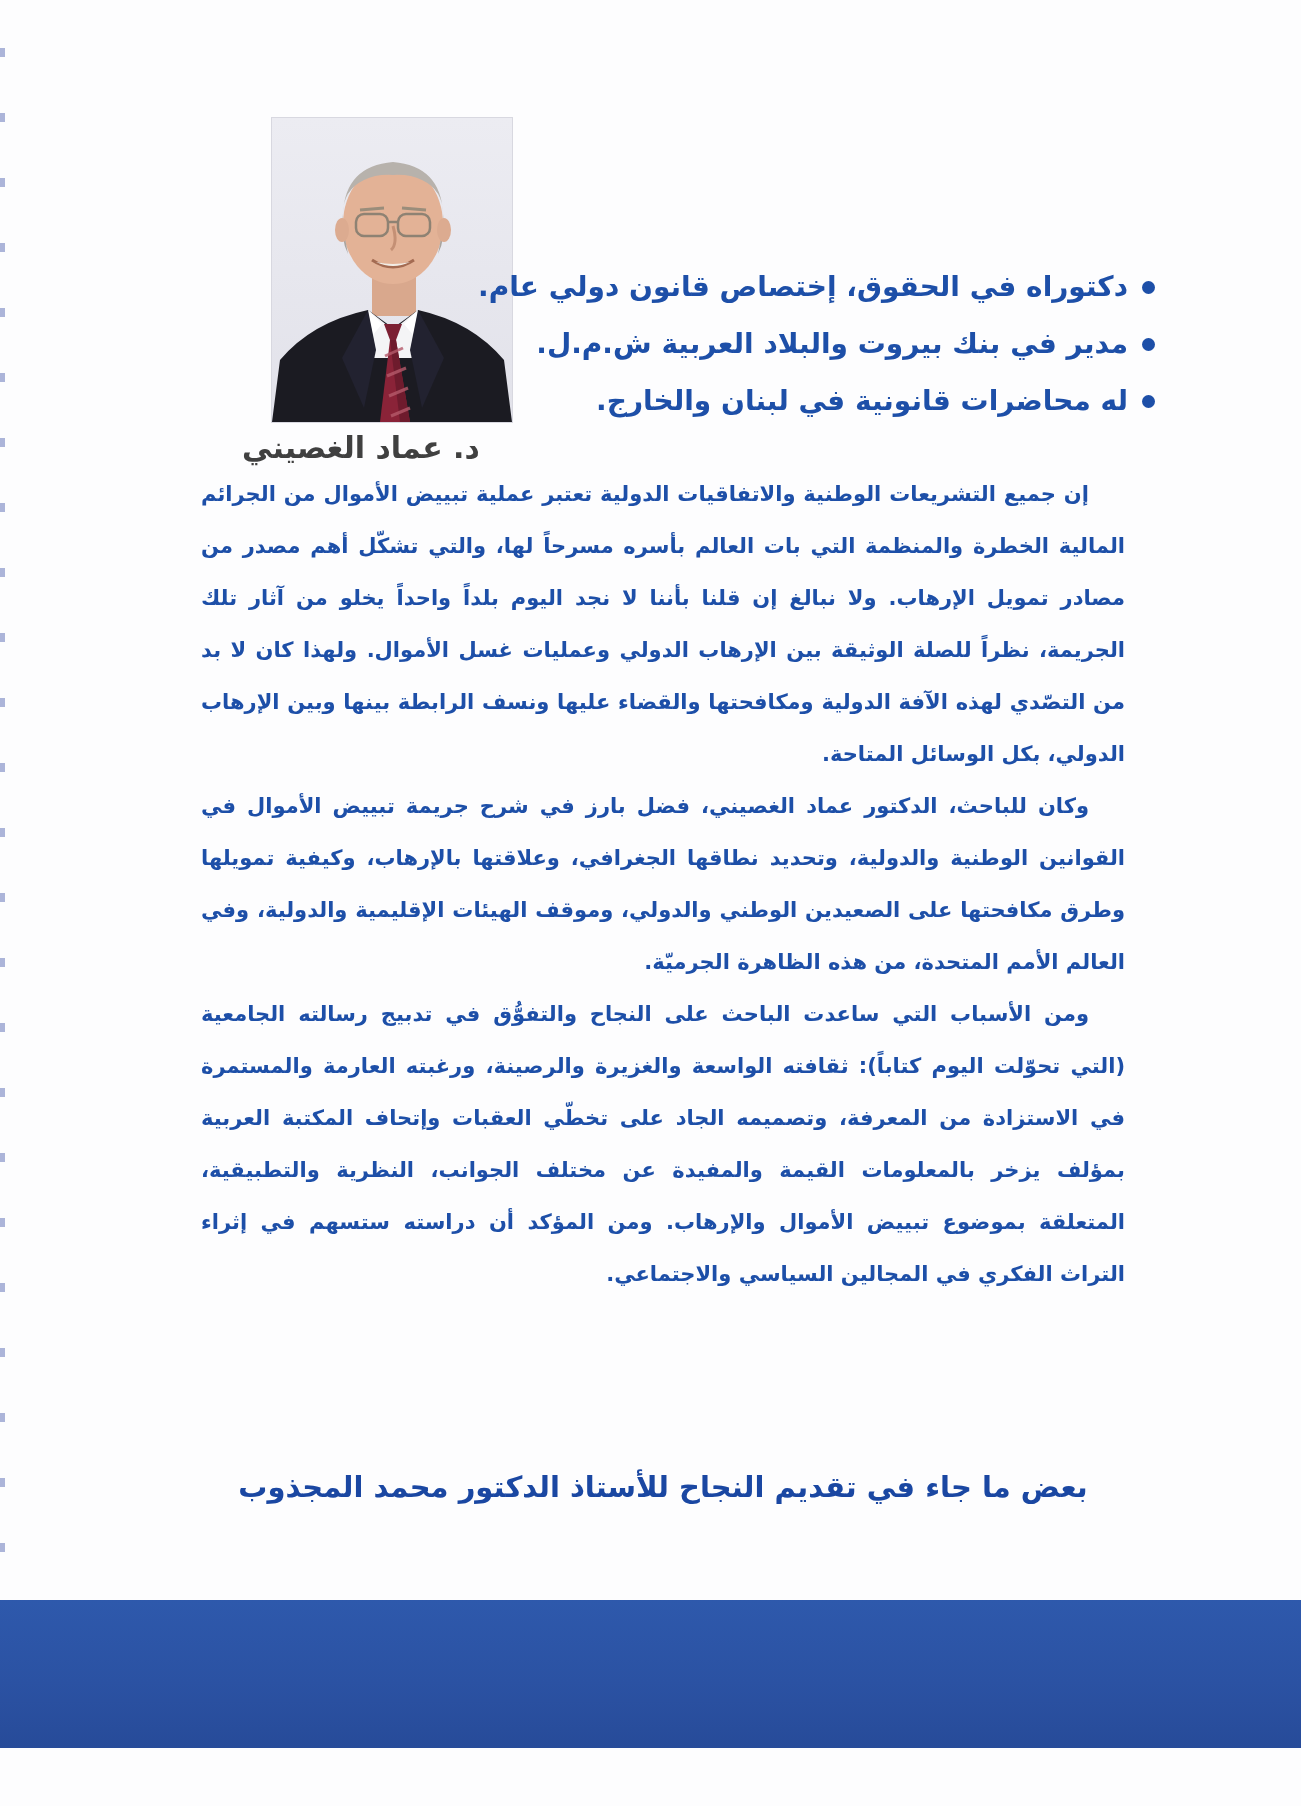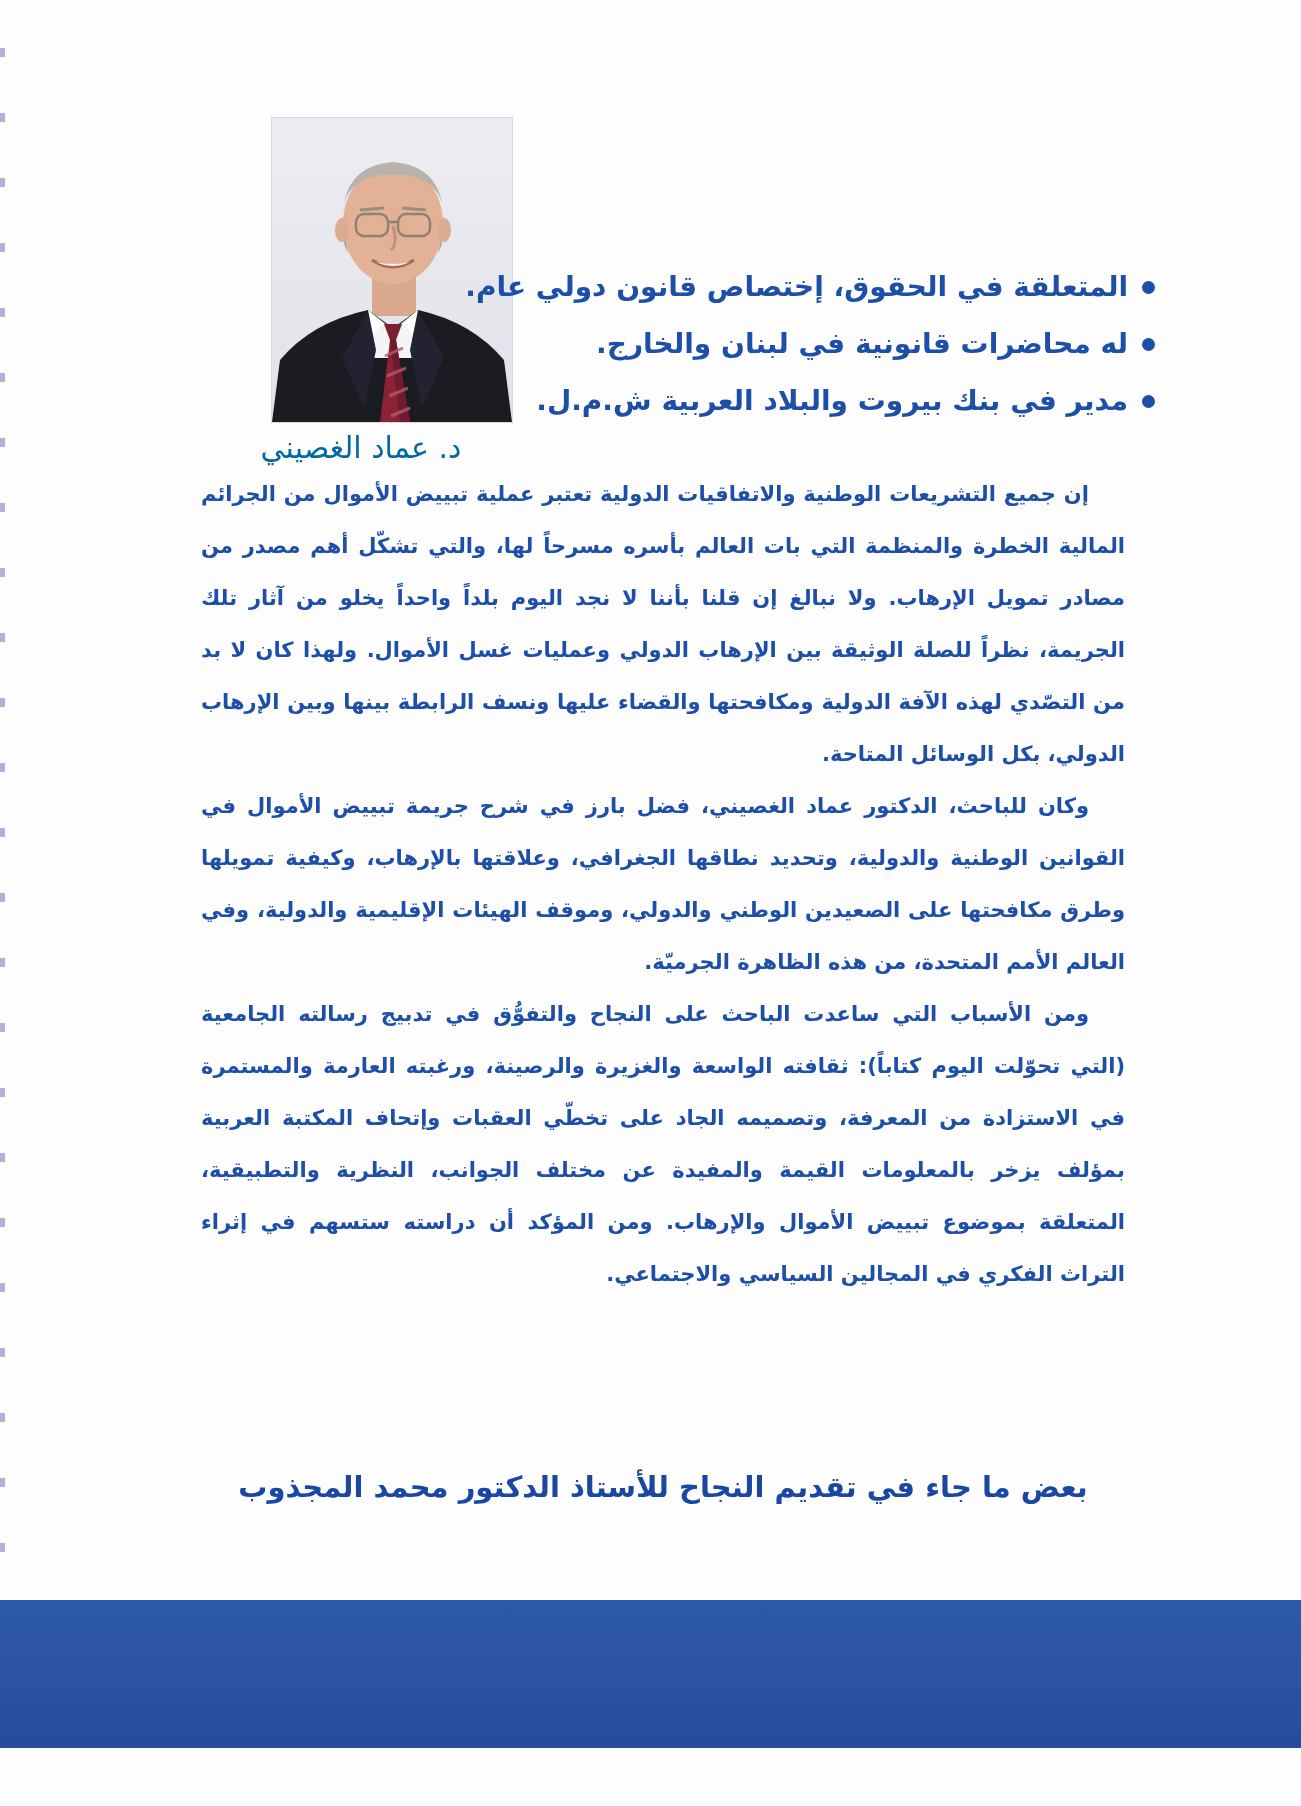--- a/index.html
+++ b/index.html
@@ -19,21 +19,21 @@
   
   .photo{
     position:absolute;left:272px;top:118px;width:240px;height:304px;
     box-shadow:0 0 0 1px #d8d8e0;
   }
   .photo svg{display:block;}
   
   .author-name{
     position:absolute;left:236px;top:430px;width:250px;
     text-align:center;direction:rtl;
-    font-weight:normal;font-size:30px;color:#0369a1;
+    font-weight:bold;font-size:30px;color:#404040;
     letter-spacing:0.5px;
   }
   
   .credentials{
     position:absolute;top:258px;right:146px;
     direction:rtl;text-align:right;
     color:#1d4fa8;font-weight:bold;font-size:28px;
     list-style:none;margin:0;padding:0;
   }
   .credentials li{line-height:57px;white-space:nowrap;}
@@ -115,23 +115,23 @@
     </g>
 
     <path d="M96 192 L70 240 L92 290 L104 232 Z" fill="#222230"></path>
     <path d="M146 192 L172 240 L150 290 L138 232 Z" fill="#222230"></path>
   </svg>
 </div>
 
 <div class="author-name">د. عماد الغصيني</div>
 
 <ul class="credentials">
-  <li><span class="dot"></span><span>المتعلقة في الحقوق، إختصاص قانون دولي عام.</span></li>
+  <li><span class="dot"></span><span>دكتوراه في الحقوق، إختصاص قانون دولي عام.</span></li>
+  <li><span class="dot"></span><span>مدير في بنك بيروت والبلاد العربية ش.م.ل.</span></li>
   <li><span class="dot"></span><span>له محاضرات قانونية في لبنان والخارج.</span></li>
-  <li><span class="dot"></span><span>مدير في بنك بيروت والبلاد العربية ش.م.ل.</span></li>
 </ul>
 
 <div class="body-text">
   <p>إن جميع التشريعات الوطنية والاتفاقيات الدولية تعتبر عملية تبييض الأموال من الجرائم المالية الخطرة والمنظمة التي بات العالم بأسره مسرحاً لها، والتي تشكّل أهم مصدر من مصادر تمويل الإرهاب. ولا نبالغ إن قلنا بأننا لا نجد اليوم بلداً واحداً يخلو من آثار تلك الجريمة، نظراً للصلة الوثيقة بين الإرهاب الدولي وعمليات غسل الأموال. ولهذا كان لا بد من التصّدي لهذه الآفة الدولية ومكافحتها والقضاء عليها ونسف الرابطة بينها وبين الإرهاب الدولي، بكل الوسائل المتاحة.</p>
   <p>وكان للباحث، الدكتور عماد الغصيني، فضل بارز في شرح جريمة تبييض الأموال في القوانين الوطنية والدولية، وتحديد نطاقها الجغرافي، وعلاقتها بالإرهاب، وكيفية تمويلها وطرق مكافحتها على الصعيدين الوطني والدولي، وموقف الهيئات الإقليمية والدولية، وفي العالم الأمم المتحدة، من هذه الظاهرة الجرميّة.</p>
   <p>ومن الأسباب التي ساعدت الباحث على النجاح والتفوُّق في تدبيج رسالته الجامعية (التي تحوّلت اليوم كتاباً): ثقافته الواسعة والغزيرة والرصينة، ورغبته العارمة والمستمرة في الاستزادة من المعرفة، وتصميمه الجاد على تخطّي العقبات وإتحاف المكتبة العربية بمؤلف يزخر بالمعلومات القيمة والمفيدة عن مختلف الجوانب، النظرية والتطبيقية، المتعلقة بموضوع تبييض الأموال والإرهاب. ومن المؤكد أن دراسته ستسهم في إثراء التراث الفكري في المجالين السياسي والاجتماعي.</p>
 </div>
 
 <div class="attribution">بعض ما جاء في تقديم النجاح للأستاذ الدكتور محمد المجذوب</div>
 

